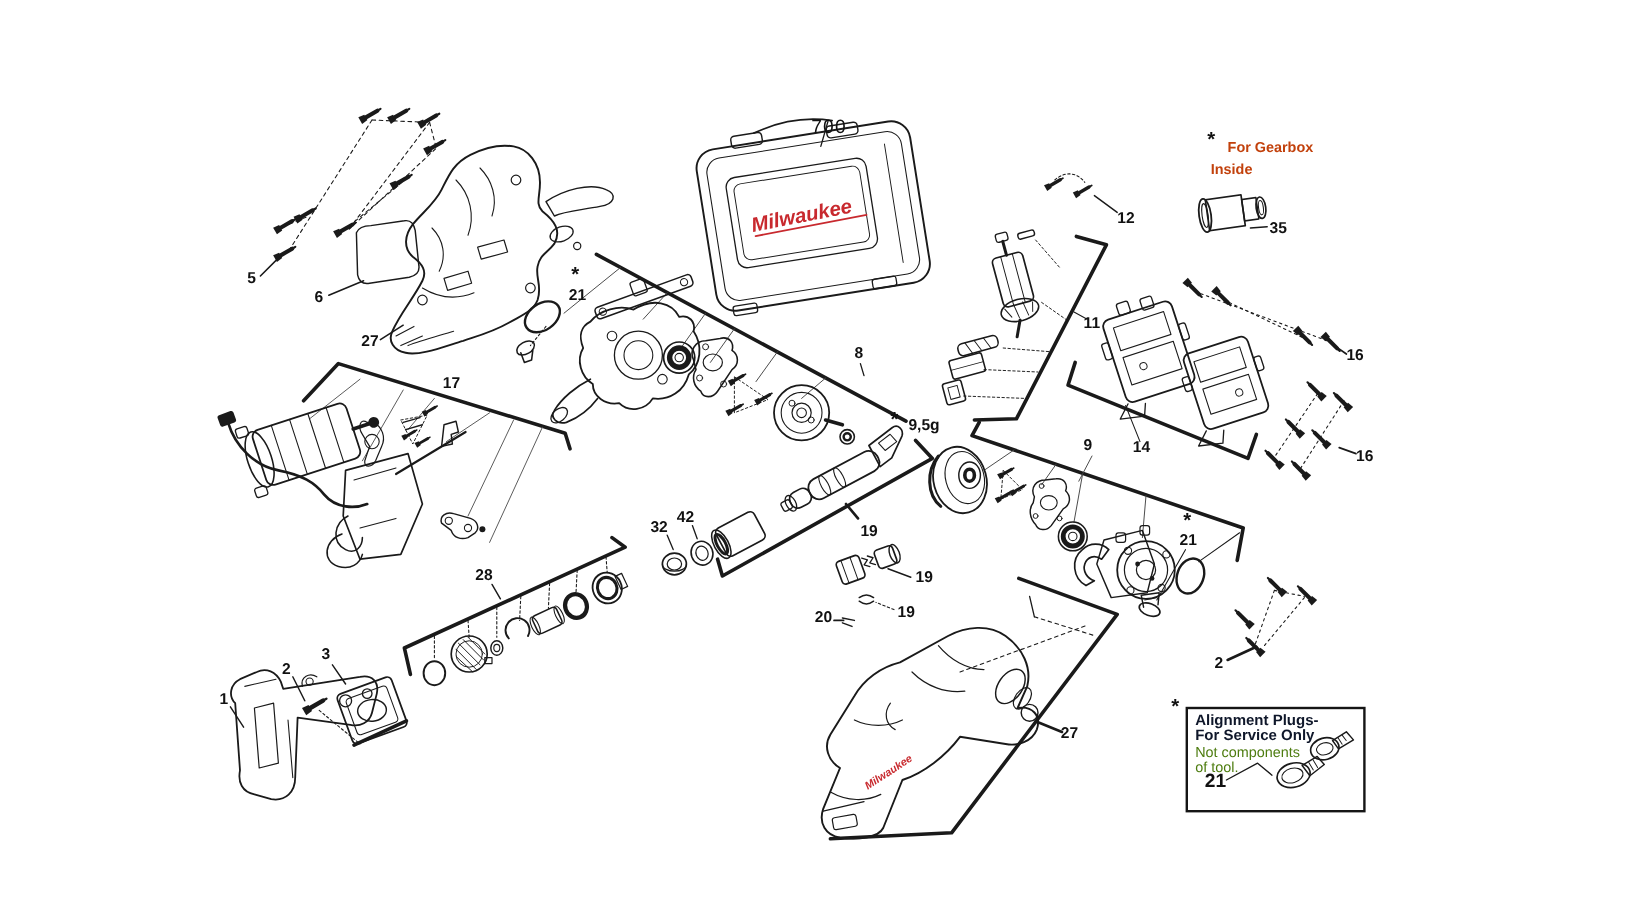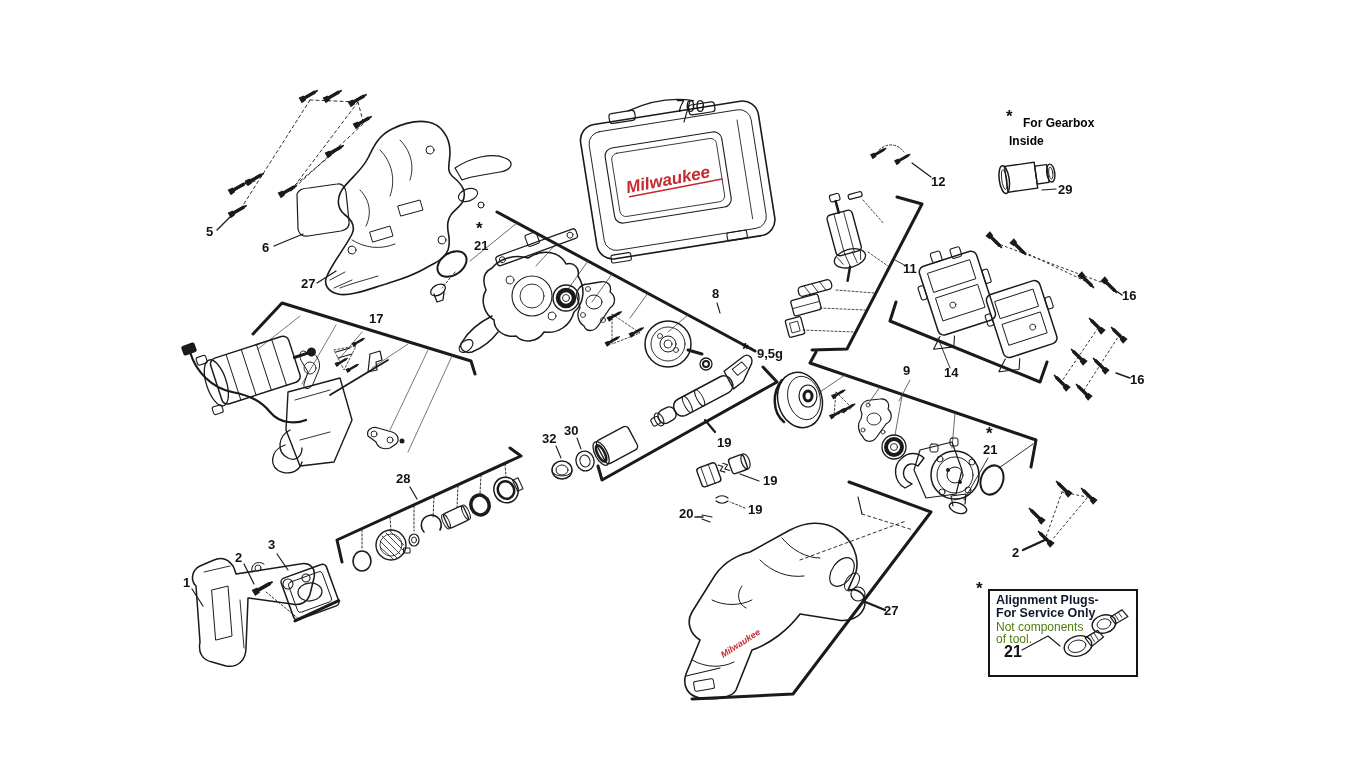--- a/index.html
+++ b/index.html
@@ -2,21 +2,21 @@
 <html><head>
 <meta charset="utf-8">
 <style>
   html,body{margin:0;padding:0;background:#ffffff;}
   #canvas{position:relative;width:1366px;height:768px;background:#ffffff;overflow:hidden;
           font-family:"Liberation Sans",sans-serif;}
   #art{position:absolute;left:0;top:0;z-index:1;}
   .co{position:absolute;z-index:3;font:700 13px/14px "Liberation Sans",sans-serif;color:#111;}
   .co-lg{position:absolute;z-index:3;font:400 16px/17px "Liberation Sans",sans-serif;color:#111;letter-spacing:1px;}
   .star{position:absolute;z-index:3;font:700 17px/16px "Liberation Sans",sans-serif;color:#111;}
-  .note-line{position:absolute;z-index:3;font:700 12px/13px "Liberation Sans",sans-serif;color:#000000;}
+  .note-line{position:absolute;z-index:3;font:700 12px/13px "Liberation Sans",sans-serif;color:#c2410c;}
   #service-box{position:absolute;z-index:2;left:988px;top:589px;width:146px;height:84px;
                border:2.5px solid #151515;background:transparent;}
   .bx-title{position:absolute;z-index:3;font:700 12.5px/13.5px "Liberation Sans",sans-serif;color:#0f172a;}
   .bx-body{position:absolute;z-index:3;font:400 12px/12.5px "Liberation Sans",sans-serif;color:#4d7c0f;}
   .bx-num{position:absolute;z-index:3;font:700 16px/16px "Liberation Sans",sans-serif;color:#111;}
 </style>
 </head>
 <body>
 
 <div id="canvas">
@@ -502,41 +502,41 @@
 <span class="co-lg" style="left:676px;top:98px">700</span>
 <span class="co" style="left:206px;top:225px">5</span>
 <span class="co" style="left:262px;top:241px">6</span>
 <span class="co" style="left:301px;top:277px">27</span>
 <span class="co" style="left:369px;top:312px">17</span>
 <span class="co" style="left:396px;top:472px">28</span>
 <span class="co" style="left:183px;top:576px">1</span>
 <span class="co" style="left:235px;top:551px">2</span>
 <span class="co" style="left:268px;top:538px">3</span>
 <span class="co" style="left:542px;top:432px">32</span>
-<span class="co" style="left:564px;top:424px">30</span>
+<span class="co" style="left:564px;top:424px">42</span>
 <span class="co" style="left:717px;top:436px">19</span>
 <span class="co" style="left:763px;top:474px">19</span>
 <span class="co" style="left:748px;top:503px">19</span>
 <span class="co" style="left:679px;top:507px">20</span>
 <span class="co" style="left:712px;top:287px">8</span>
 <span class="star" style="left:742px;top:342px">*</span>
 <span class="co" style="left:757px;top:347px">9,5g</span>
 <span class="co" style="left:903px;top:262px">11</span>
 <span class="co" style="left:931px;top:175px">12</span>
 <span class="co" style="left:903px;top:364px">9</span>
 <span class="co" style="left:944px;top:366px">14</span>
 <span class="co" style="left:1122px;top:289px">16</span>
 <span class="co" style="left:1130px;top:373px">16</span>
 <span class="star" style="left:476px;top:221px">*</span>
 <span class="co" style="left:474px;top:239px">21</span>
 <span class="star" style="left:986px;top:426px">*</span>
 <span class="co" style="left:983px;top:443px">21</span>
 <span class="co" style="left:1012px;top:546px">2</span>
 <span class="co" style="left:884px;top:604px">27</span>
-<span class="co" style="left:1058px;top:183px">29</span>
+<span class="co" style="left:1058px;top:183px">35</span>
 
 <div>
   <span class="star" style="left:1006px;top:109px">*</span>
   <span class="note-line" style="left:1023px;top:117px">For Gearbox</span>
   <span class="note-line" style="left:1009px;top:135px">Inside</span>
 </div>
 
 <span class="star" style="left:976px;top:581px">*</span>
 <div id="service-box"></div>
 <span class="bx-title" style="left:996px;top:594px">Alignment Plugs-</span>

